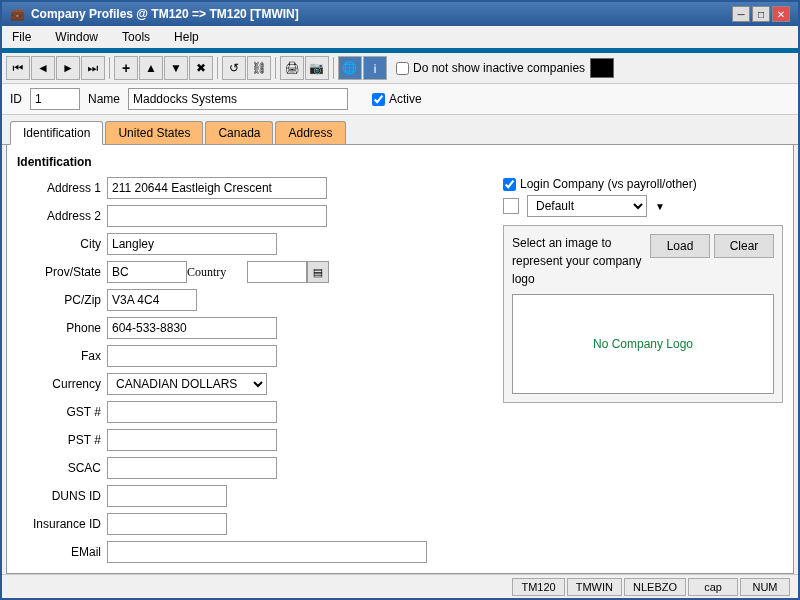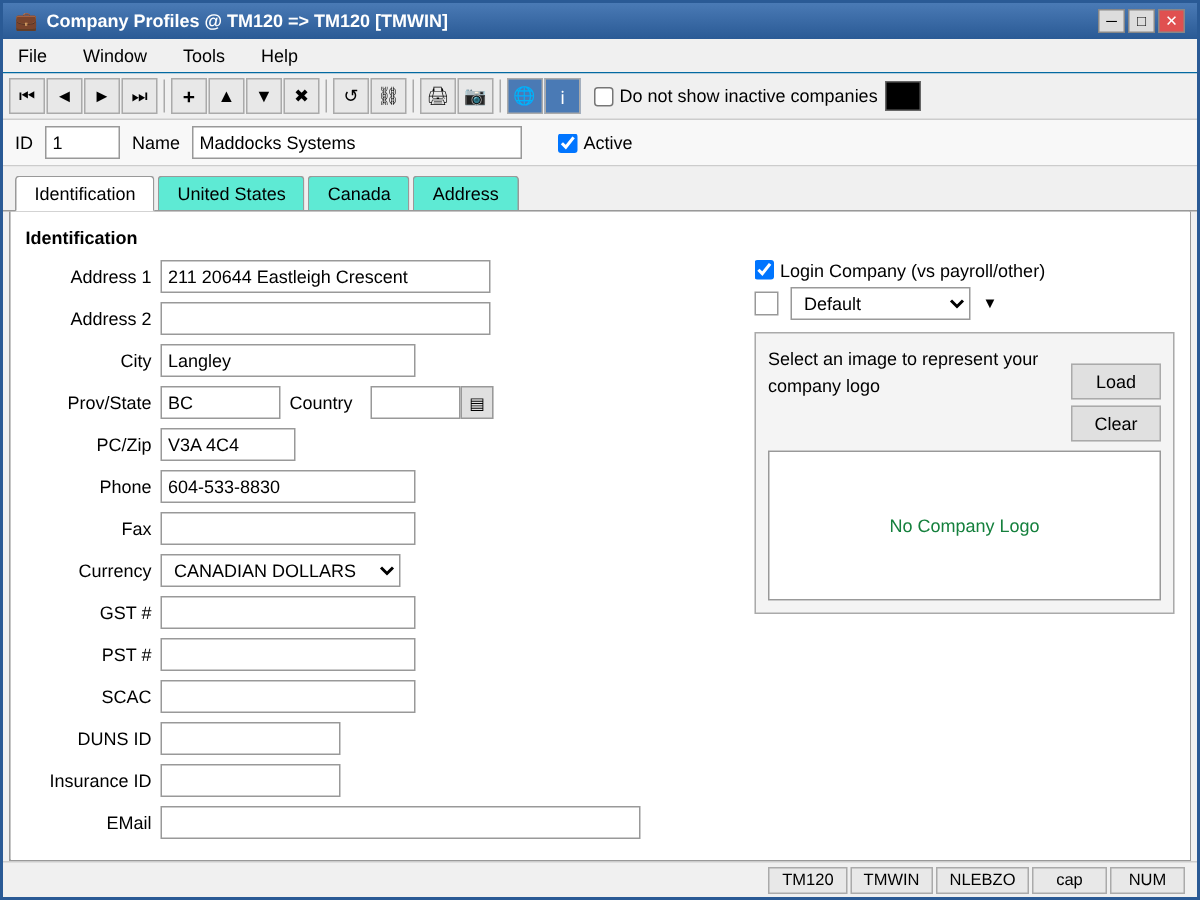--- a/index.html
+++ b/index.html
@@ -21,21 +21,21 @@
       width: 18px; height: 16px; border: 1px solid #888; font-size: 10px;
       cursor: pointer; display: flex; align-items: center; justify-content: center; padding: 0;
     }
     .btn-min { background: #ddd; }
     .btn-max { background: #ddd; }
     .btn-close { background: #e05050; color: white; border-color: #c03030; }
 
     
     .menu-bar {
       background: #f0f0f0;
-      border-bottom: 1px solid #0369a1;
+      border-bottom: 5px solid #0369a1;
       padding: 2px 4px;
       display: flex;
       gap: 12px;
     }
     .menu-item { font-size: 12px; padding: 2px 6px; cursor: pointer; }
 
     
     .toolbar {
       background: #f0f0f0;
       border-bottom: 1px solid #ccc;
@@ -64,21 +64,21 @@
     }
     .id-name-bar label { font-size: 12px; }
     .id-field { width: 50px; border: 1px solid #999; padding: 2px 4px; font-size: 12px; background: white; }
     .name-field { width: 220px; border: 1px solid #999; padding: 2px 4px; font-size: 12px; background: white; }
     .active-check { display: flex; align-items: center; gap: 4px; margin-left: 16px; font-size: 12px; }
 
     
     .tabs { display: flex; padding: 6px 8px 0; background: #f0f0f0; border-bottom: 1px solid #999; }
     .tab {
       padding: 4px 12px; border: 1px solid #999; border-bottom: none;
-      cursor: pointer; font-size: 12px; background: #5eead4; margin-right: 2px;
+      cursor: pointer; font-size: 12px; background: #fdba74; margin-right: 2px;
       border-radius: 3px 3px 0 0;
     }
     .tab.active { background: white; border-bottom: 1px solid white; margin-bottom: -1px; }
 
     .section-title { font-size: 12px; font-weight: bold; margin-bottom: 8px; }
 
     .form-container { display: flex; gap: 20px; }
     .form-left { flex: 1; }
     .form-right { width: 280px; }
 
@@ -90,21 +90,21 @@
     }
     .form-input.wide { width: 200px; }
     .form-input.medium { width: 140px; }
     .form-input.small { width: 90px; }
 
     
     .currency-select {
       border: 1px solid #999; padding: 2px 4px; font-size: 12px;
       background: white; height: 22px; width: 160px;
     }
-    .login-check { display: flex; align-items: flex-start; gap: 4px; font-size: 12px; margin-bottom: 4px; }
+    .login-check { display: flex; align-items: center; gap: 4px; font-size: 12px; margin-bottom: 4px; }
     .status-section { margin-bottom: 8px; }
     .status-label { font-size: 12px; margin-bottom: 4px; }
     .status-select-row { display: flex; align-items: center; gap: 8px; }
     .status-color-box { width: 16px; height: 16px; border: 1px solid #999; background: white; }
     .status-select { border: 1px solid #999; padding: 2px 4px; font-size: 12px; background: white; height: 22px; width: 120px; }
     .logo-btn {
       width: 60px; height: 24px; border: 1px solid #aaa; background: #e0e0e0;
       cursor: pointer; font-size: 12px;
     }
     .logo-display {
@@ -231,21 +231,21 @@
           </div>
 
           <div class="form-row">
             <label class="form-label">City</label>
             <input type="text" class="form-input medium" style="width: 170px;" value="Langley">
           </div>
 
           <div class="form-row">
             <label class="form-label">Prov/State</label>
             <input type="text" class="form-input small" style="width: 80px;" value="BC">
-            <label class="form-label" style="width:60px; text-align:center;">Country</label>
+            <label class="form-label" style="width:60px; text-align:left;font-family:Liberation Serif, serif;">Country</label>
             <input type="text" class="form-input small" style="width: 60px;" value="">
             <button class="lookup-btn">▤</button>
           </div>
 
           <div class="form-row">
             <label class="form-label">PC/Zip</label>
             <input type="text" class="form-input small" style="width: 90px;" value="V3A 4C4">
           </div>
 
           <div class="form-row">
@@ -311,21 +311,21 @@
               <select class="status-select">
                 <option>Default</option>
               </select>
               <span style="font-size:10px;">▼</span>
             </div>
           </div>
 
           <div style="border: 1px solid #aaa; background: #f4f4f4; padding: 8px;">
             <div style="display:flex; gap:8px; margin-bottom:6px;">
               <div style="flex:1; font-size:12px; line-height:1.5;">Select an image to represent your company logo</div>
-              <div style="display:flex; flex-direction:column; gap:4px;margin-top:12px;">
+              <div style="display:flex; flex-direction:row; gap:4px;">
                 <button class="logo-btn">Load</button>
                 <button class="logo-btn">Clear</button>
               </div>
             </div>
             <div class="logo-display">
               <span>No Company Logo</span>
             </div>
           </div>
 
         </div>

